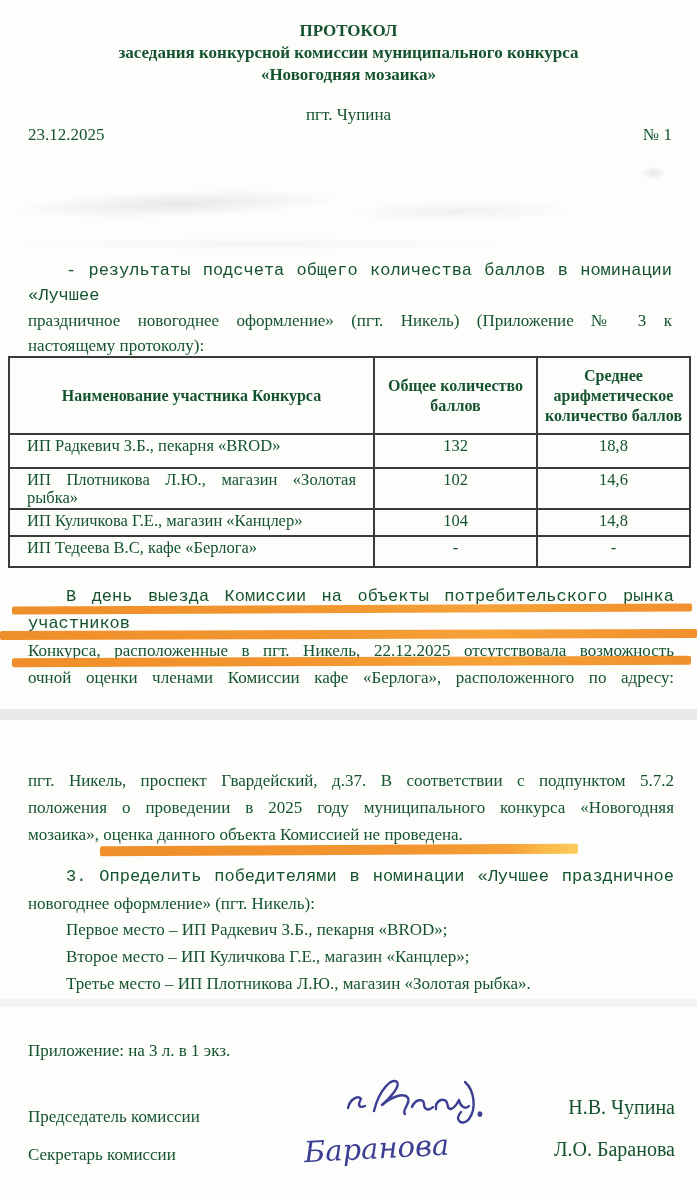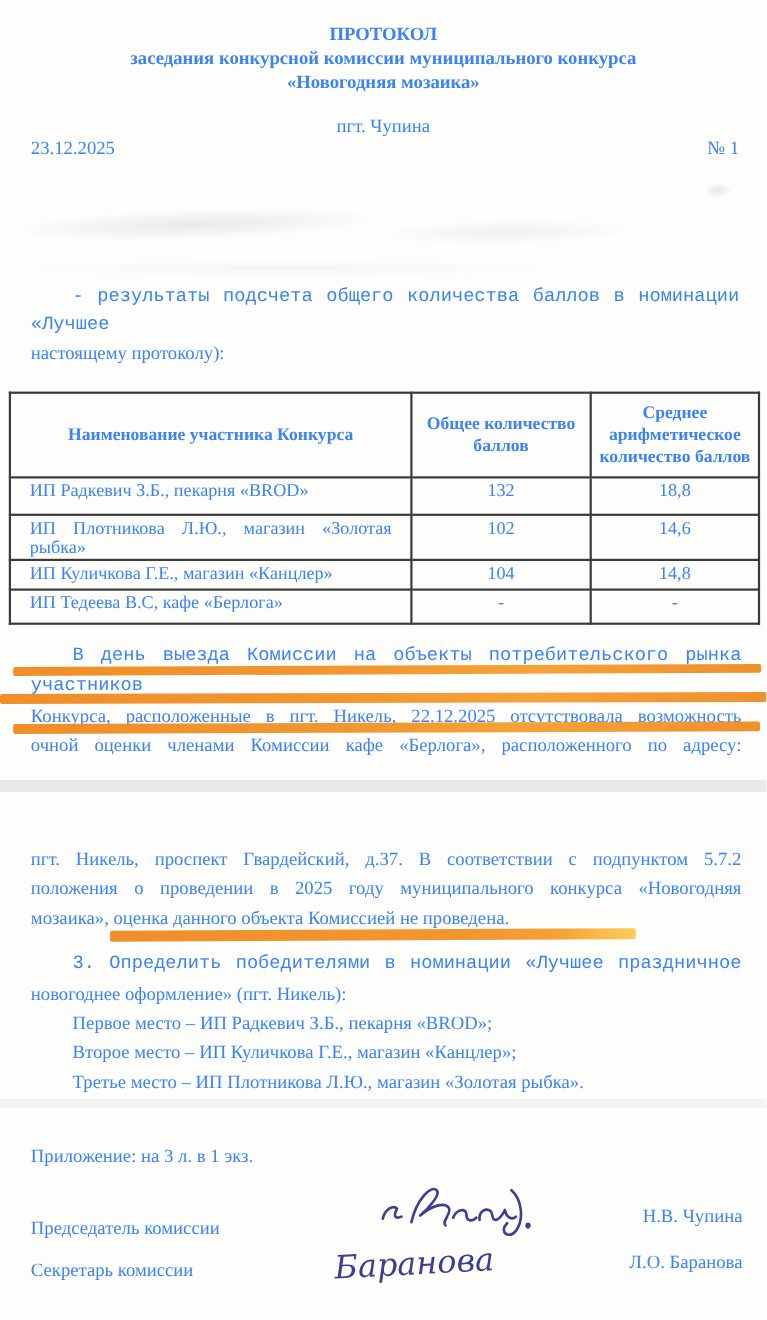--- a/index.html
+++ b/index.html
@@ -1,20 +1,20 @@
 <!DOCTYPE html>
 <html><head>
 <meta charset="utf-8">
 <style>
   html,body { margin:0; padding:0; background:#ffffff; }
   .page {
     position:relative; width:697px; height:1200px; overflow:hidden;
     background:#fdfdfc;
     font-family:"Liberation Serif","DejaVu Serif",serif;
-    color:#3b82f6;
+    color:#14532d;
   }
   .abs { position:absolute; }
   .center { left:0; right:0; text-align:center; }
   .bold { font-weight:bold; }
   .t17 { font-size:17px; line-height:22px; }
   .para { font-size:17px; line-height:27px; }
   .para .line { display:block; text-align:justify; text-align-last:justify; }
   .para .line.last { text-align-last:left; }
   .para .line.indent { text-indent:38px;font-family:Liberation Mono, monospace; }
   .p-results { line-height:25px; }
@@ -45,41 +45,42 @@
          background:radial-gradient(ellipse at center, rgba(185,185,185,.30), rgba(185,185,185,0) 70%); }
   .sm2 { left:340px; top:200px; width:240px; height:22px; transform:rotate(-1deg);
          background:radial-gradient(ellipse at center, rgba(195,195,195,.22), rgba(195,195,195,0) 70%); }
   .sm3 { left:0px; top:237px; width:520px; height:14px;
          background:radial-gradient(ellipse at center, rgba(200,200,200,.16), rgba(200,200,200,0) 72%); }
   .sm4 { left:640px; top:166px; width:26px; height:14px;
          background:radial-gradient(ellipse at center, rgba(190,190,190,.35), rgba(190,190,190,0) 70%); }
 
   .sig { stroke:#3b3e93; fill:none; stroke-width:2.4; stroke-linecap:round; stroke-linejoin:round; }
   .sig-text { font-family:"DejaVu Serif","Liberation Serif",serif; font-style:italic; fill:#3b3e93; }
-  .name-right { right:22px; width:220px; text-align:right; font-size:17px; }
+  .name-right { right:22px; width:220px; text-align:right; font-size:20px; }
 </style>
 </head>
 <body>
 
 <div class="page">
 
   <div class="abs center bold t17" style="top:20px;">ПРОТОКОЛ</div>
   <div class="abs center bold t17" style="top:42px;">заседания конкурсной комиссии муниципального конкурса</div>
   <div class="abs center bold t17" style="top:64px;">«Новогодняя мозаика»</div>
   <div class="abs center t17" style="top:104px;">пгт. Чупина</div>
   <div class="abs t17" style="top:124px; left:28px;">23.12.2025</div>
   <div class="abs t17" style="top:124px; right:25px;">№ 1</div>
 
   <div class="abs smudge sm1"></div>
   <div class="abs smudge sm2"></div>
   <div class="abs smudge sm3"></div>
   <div class="abs smudge sm4"></div>
 
   <div class="abs para p-results" style="top:258px; left:28px; width:644px;">
     <span class="line indent">- результаты подсчета общего количества баллов в номинации «Лучшее</span>
+    <span class="line">праздничное новогоднее оформление» (пгт. Никель) (Приложение № 3 к</span>
     <span class="line last">настоящему протоколу):</span>
   </div>
 
   <table class="res abs" style="top:356px; left:8px;">
     <colgroup>
         <col style="width:365px">
         <col style="width:163px">
         <col style="width:153px">
       </colgroup>
     <tbody>

